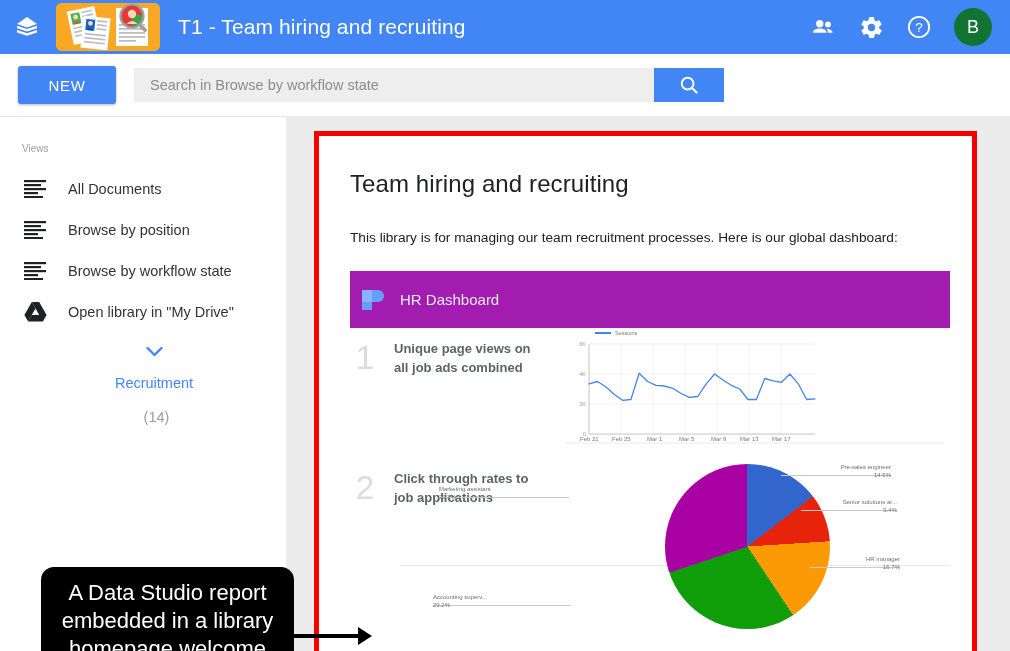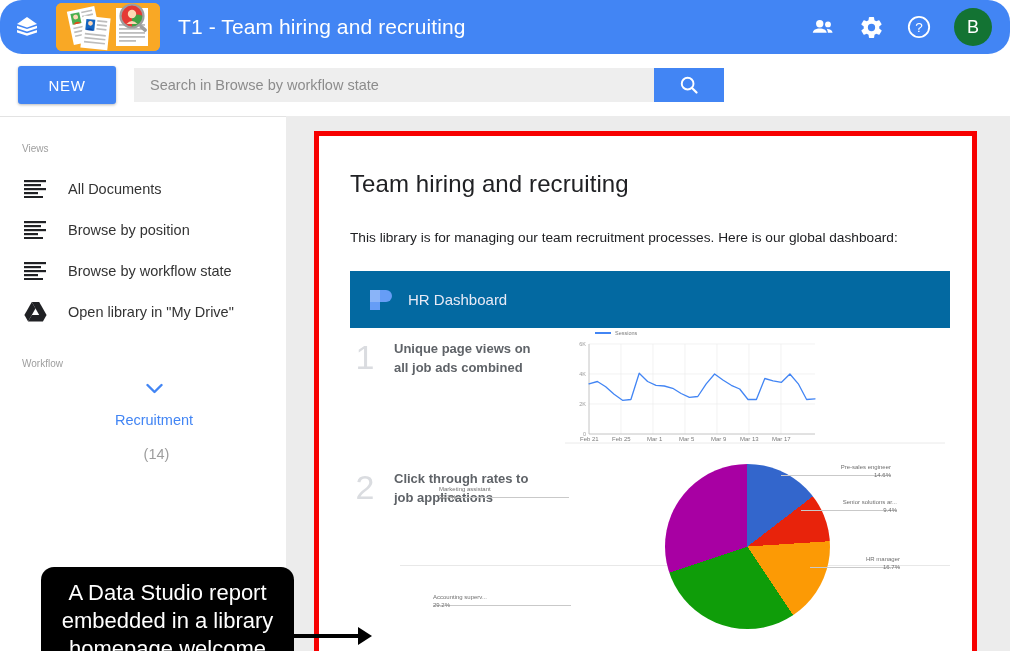--- a/index.html
+++ b/index.html
@@ -8,21 +8,21 @@
     font-family: "Liberation Sans", sans-serif;
     background: #ffffff;
     overflow: hidden;
   }
   .app { position: relative; width: 1010px; height: 651px; background:#fff; }
 
   
   .topbar {
     position: absolute; left:0; top:0; width:1010px; height:54px;
     background:#4285f4;
-    display:flex; align-items:center;border-radius:22px;
+    display:flex; align-items:center;
   }
   .drive-logo { width:54px; height:54px; display:flex; align-items:center; justify-content:center; }
   .app-logo {
     width:104px; height:48px; margin-left:2px;
     border-radius:6px; overflow:hidden; position:relative;
     background:linear-gradient(135deg,#fbb117 0%,#f9a825 100%);
     flex:0 0 auto;
   }
   .topbar-title {
     color:#fff; font-size:21px; margin-left:18px; letter-spacing:0.1px;
@@ -81,21 +81,21 @@
     position:absolute; left:314px; top:15px; width:663px; height:628px;
     border:5px solid #f70000; background:#fff;
   }
   .doc { padding:34px 31px 0 31px; }
   .doc h1 { font-size:24px; font-weight:400; color:#202124; letter-spacing:0.1px; }
   .doc p.intro { margin-top:32px; font-size:13.7px; color:#202124; }
 
   
   .report { margin-top:26px; width:600px; }
   .report-head {
-    height:57px; background:#0369a1; display:flex; align-items:center; padding-left:16px; gap:14px;
+    height:57px; background:#a21caf; display:flex; align-items:center; padding-left:8px; gap:14px;
   }
   .ds-logo { width:28px; height:28px; position:relative; }
   .report-title { color:#e8eaf6; font-size:15px; }
 
   .report-body { background:#fff; }
   .row { display:flex; position:relative; }
   .row-left { width:215px; padding:12px 0 0 0; display:flex; gap:14px; }
   .big-num { font-size:34px; color:#dadce0; font-weight:300; line-height:1; width:30px; text-align:center; }
   .row-head { font-size:13px; font-weight:bold; color:#5f6368; line-height:1.45; width:150px; }
   .divider { position:absolute; left:50px; height:1px; background:#e8e8e8; }
@@ -278,21 +278,20 @@
             <svg width="23" height="21" viewBox="0 0 23 21">
               <polygon points="7.8,1 15.2,1 22.6,14 15.2,14" fill="#202124"></polygon>
               <polygon points="7.8,1 0.4,14 4.1,20.4 11.5,7.4" fill="#202124"></polygon>
               <polygon points="4.1,20.4 18.9,20.4 22.6,14 7.8,14" fill="#202124"></polygon>
             </svg>
           </span>
           <span class="nav-text">Open library in "My Drive"</span>
         </div>
       </div>
 
-      <div class="sec-label" style="padding-top:26px;">Workflow</div>
 
       <div class="wf-row">
         <span class="wf-caret">
           <svg width="17" height="11" viewBox="0 0 17 11">
             <polyline points="1.5,2 8.5,9 15.5,2" fill="none" stroke="#4285f4" stroke-width="2.4" stroke-linecap="round" stroke-linejoin="round"></polyline>
           </svg>
         </span>
         <span class="wf-link">Recruitment</span>
         <span class="wf-count">(14)</span>
       </div>

